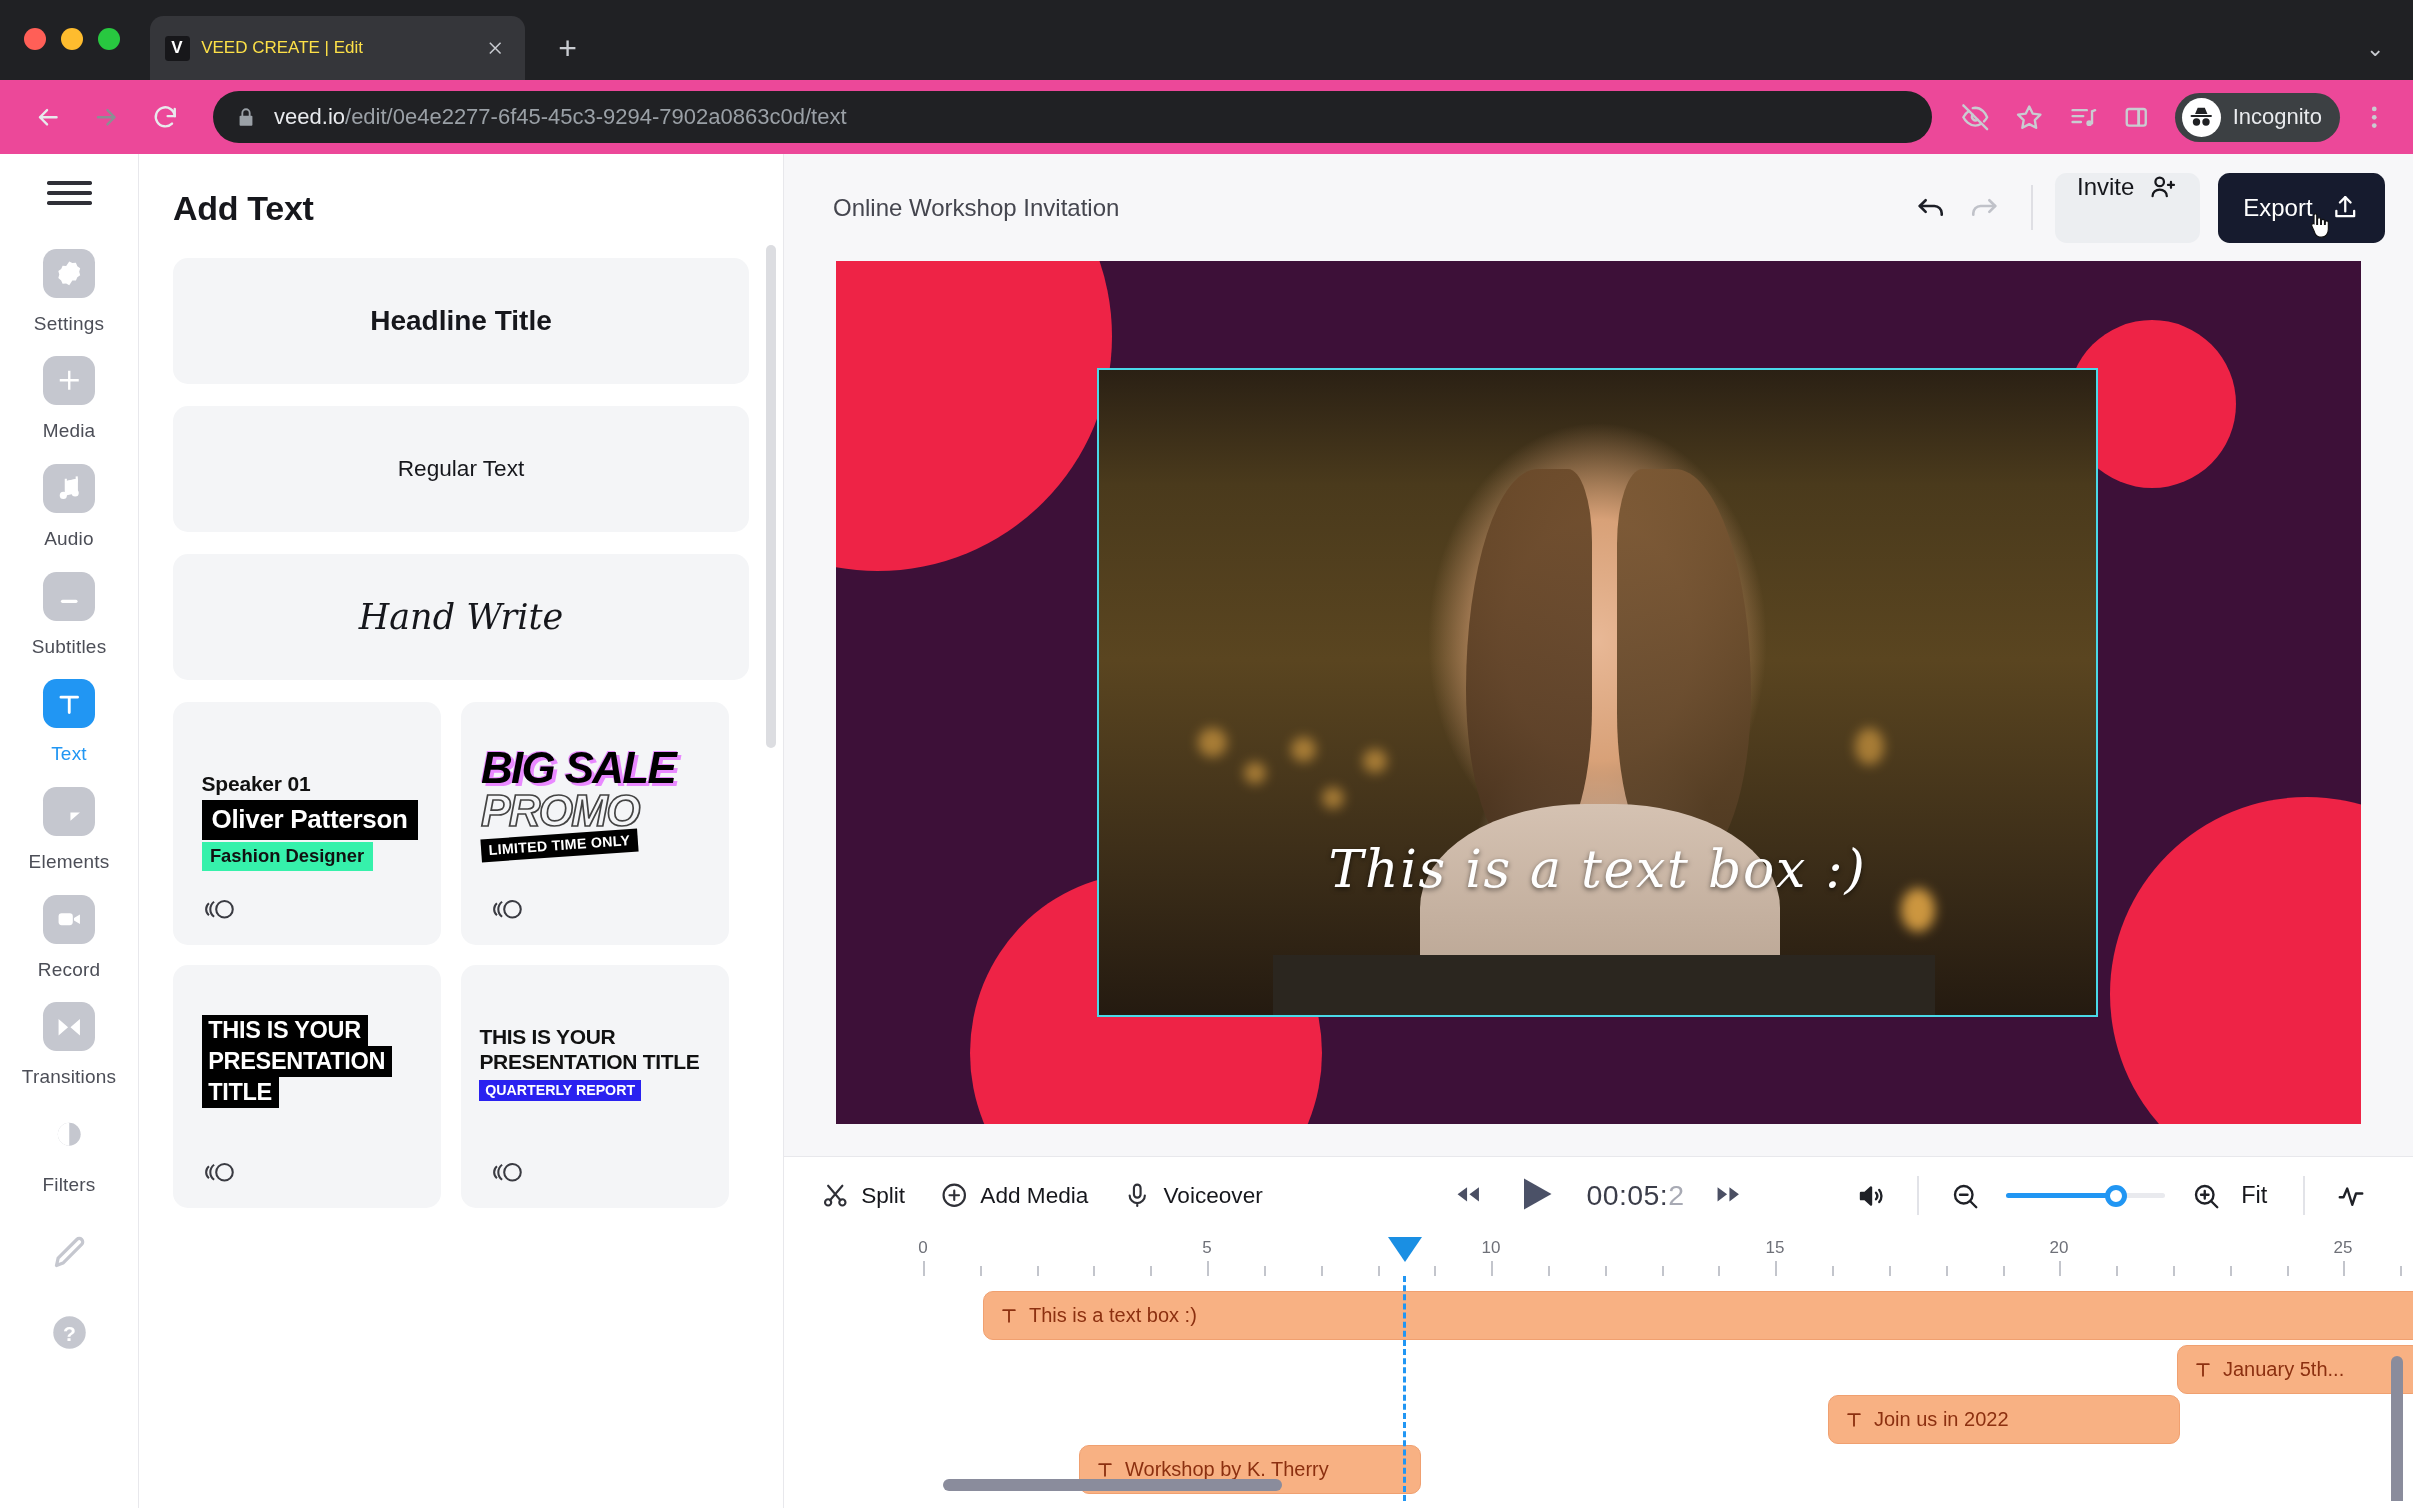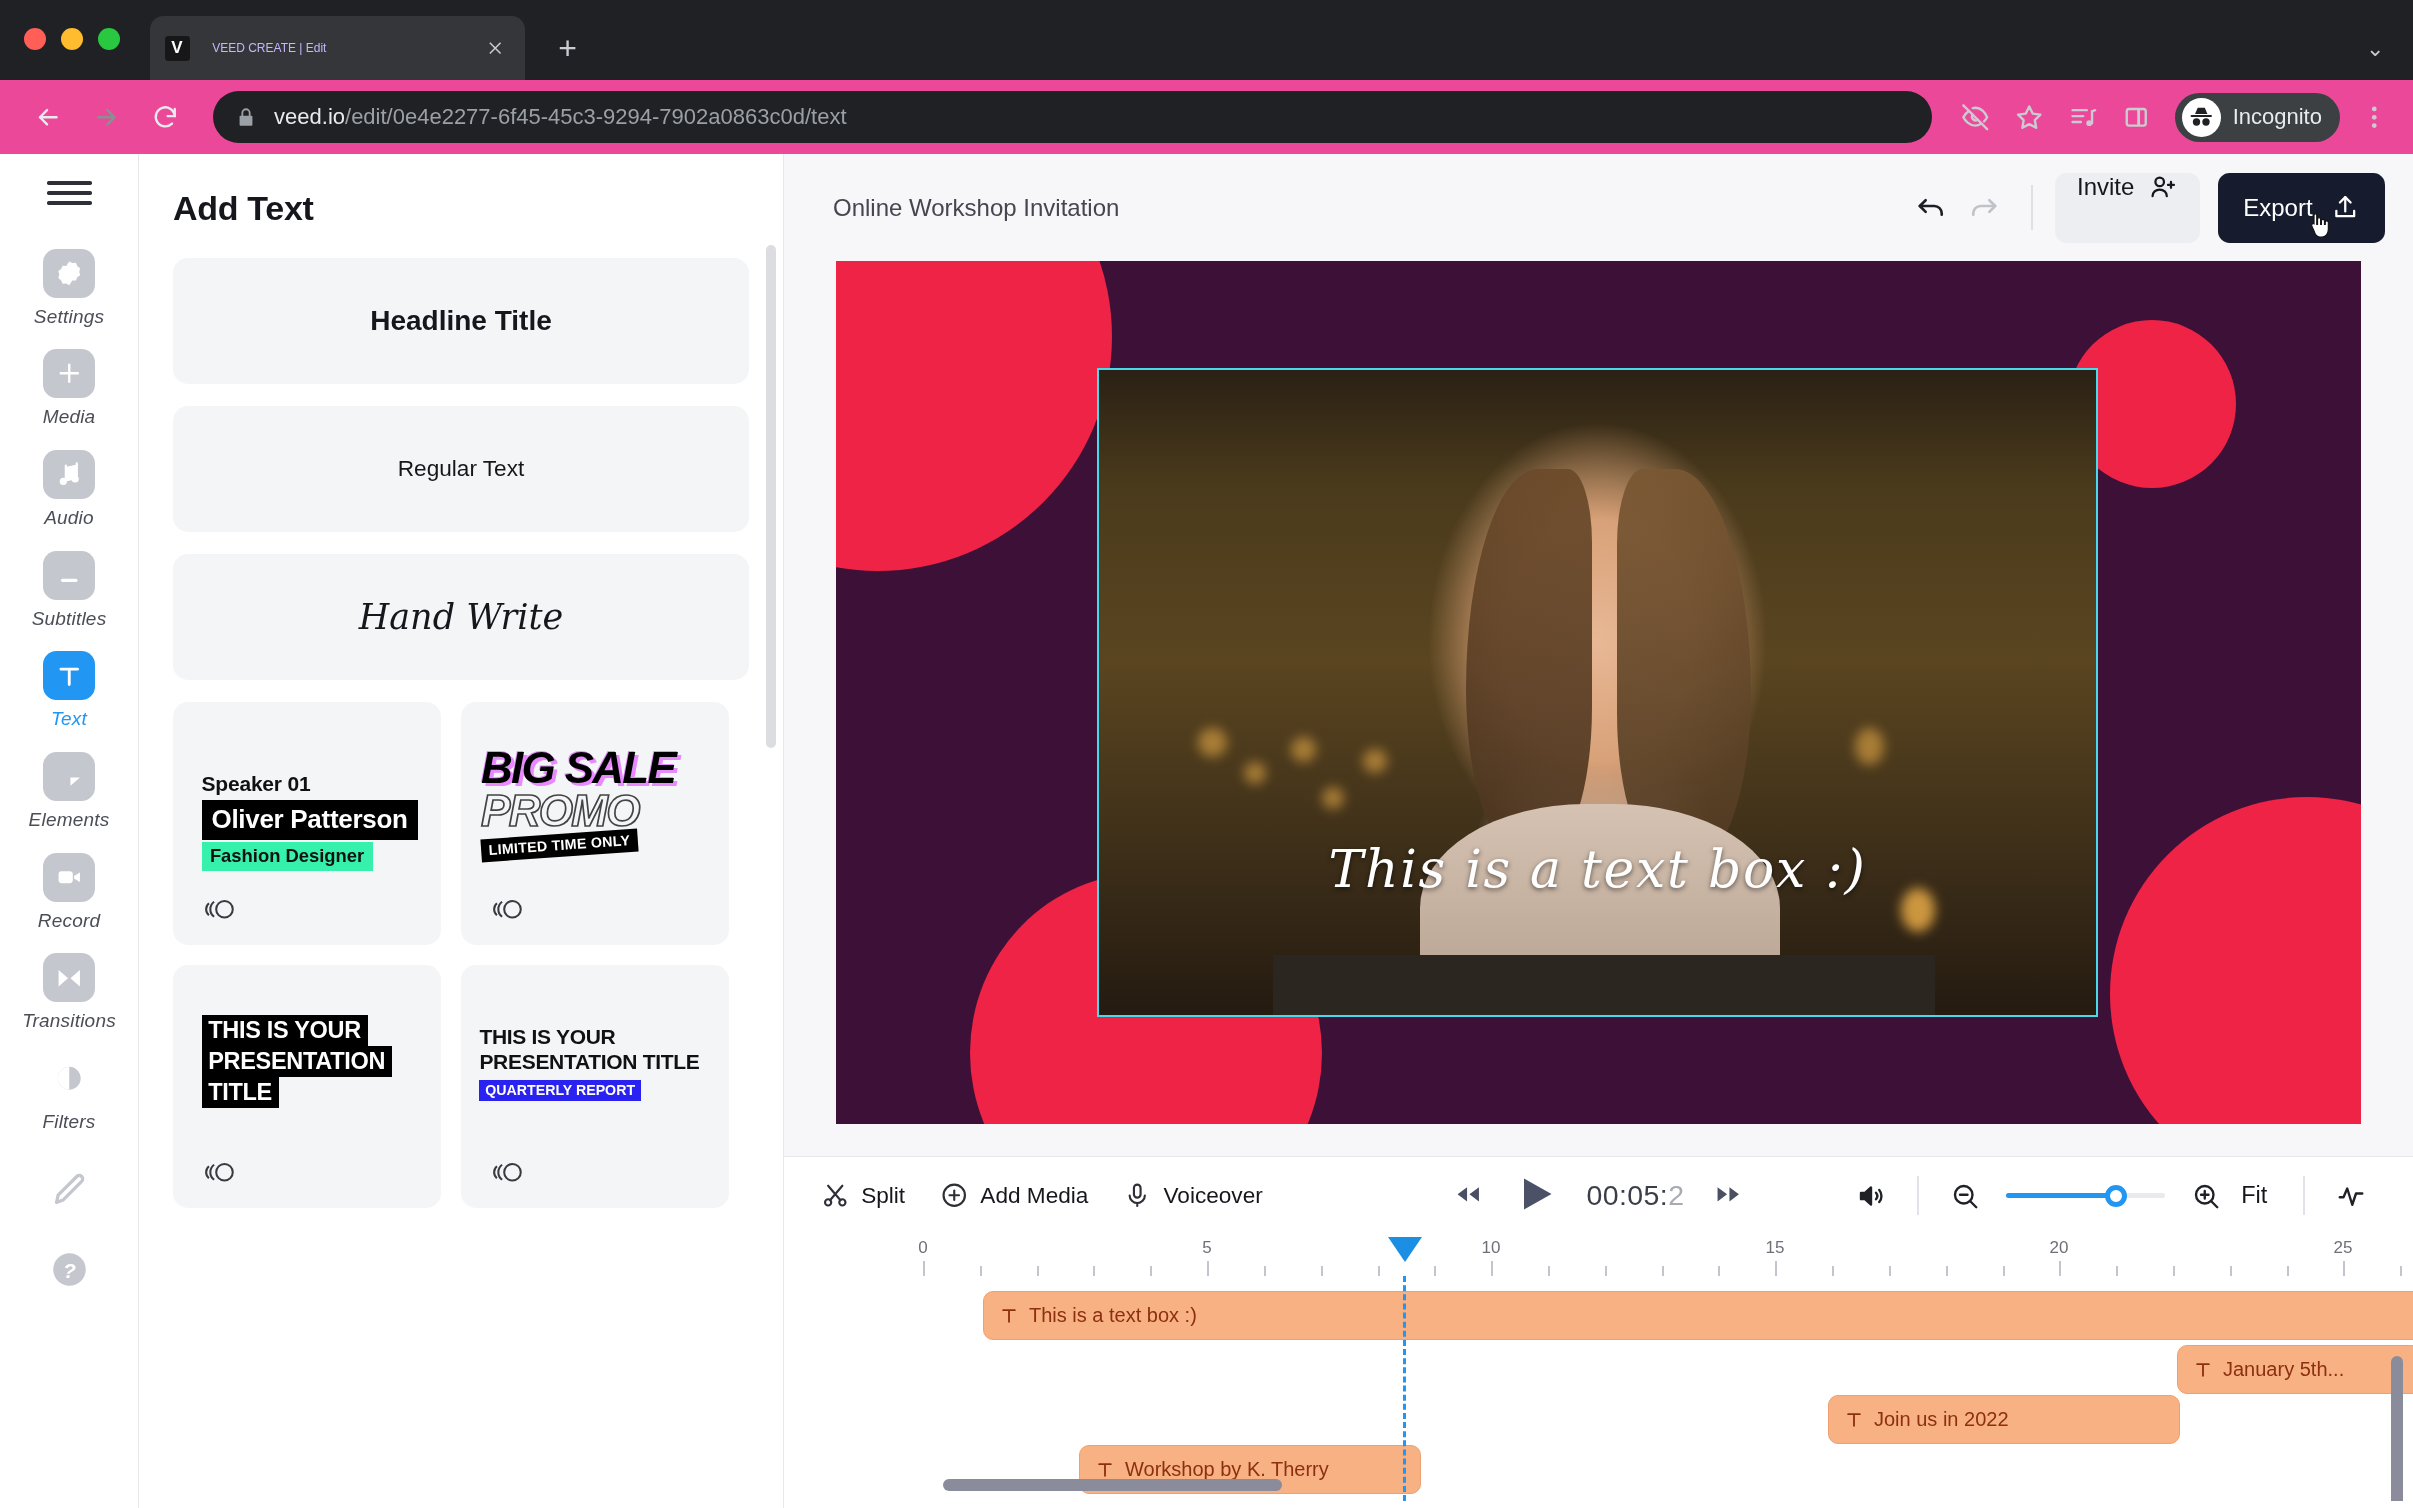--- a/index.html
+++ b/index.html
@@ -20,21 +20,21 @@
   #tab {
     height: 64px; width: 375px; background: #35363a;
     border-radius: 13.4px 13.4px 0 0; display: flex; align-items: center;
     padding: 0 15px; gap: 11.7px; position: relative;
   }
   #tab-favicon {
     width: 25px; height: 25px; background: #17171a; color: #fff; border-radius: 3.4px;
     font-size: 17px; font-weight: bold; display: flex; align-items: center; justify-content: center;
     flex: 0 0 auto;
   }
-  #tab-title { color: #c4b5fd; font-size: 12px; white-space: nowrap; overflow: hidden; flex: 1; margin-left: 11px; }
+  #tab-title { color: #fde047; font-size: 17px; white-space: nowrap; overflow: hidden; flex: 1; }
   #tab-close { color: #c9ccd1; font-size: 22px; width: 28.5px; height: 28.5px; display: flex; align-items: center; justify-content: center; }
   #newtab { color: #c9ccd1; font-size: 32px; margin-left: 23.5px; margin-bottom: 11.7px; width: 39px; height: 39px;
             display: flex; align-items: center; justify-content: center; font-weight: 300; }
   #tabstrip-spacer { flex: 1; }
   #win-expand { color: #c9ccd1; font-size: 22px; margin-right: 28.5px; margin-bottom: 18.4px; }
 
   #toolbar { height: 74px; background: #ec4899; display: flex; align-items: center; padding: 0 22px; gap: 6.7px; }
   .nav-btn { width: 52px; height: 52px; display: flex; align-items: center; justify-content: center; color: #e8eaed; }
   .nav-btn svg { width: 28.5px; height: 28.5px; }
   #omnibox {
@@ -57,21 +57,21 @@
   #kebab { color: #c9ccd1; font-size: 28.5px; margin-left: 10px; width: 34px; text-align: center; line-height: 0.5; letter-spacing: 0; }
 
   
   #app { position: absolute; left: 0; top: 154px; width: 2413px; height: 1354px; background: #fff; display: flex; }
 
   
   #rail { width: 139px; background: #fff; border-right: 0.8px solid #e8e8ec; display: flex;
           flex-direction: column; align-items: center; padding-top: 22px; flex: 0 0 139px; }
   #hamburger { width: 45px; height: 34px; display: flex; flex-direction: column; justify-content: center; gap: 6.7px; margin-bottom: 28.5px; }
   #hamburger i { display: block; height: 3.4px; background: #2f3037; border-radius: 1.7px; }
-  .rail-item { width: 139px; display: flex; flex-direction: column; align-items: center; padding: 10px 0 11.7px; gap: 8px; font-style: italic; }
+  .rail-item { width: 139px; display: flex; flex-direction: column; align-items: center; padding: 10px 0 11.7px; gap: 15px; }
   .rail-ico { width: 52px; height: 49px; border-radius: 13.4px; background: #c5c7cf;
               display: flex; align-items: center; justify-content: center; color: #fff; }
   .rail-ico svg { width: 28.5px; height: 28.5px; }
   .rail-label { font-size: 19px; color: #4c4e57; letter-spacing: 0.2px; }
   .rail-item.active .rail-ico { background: #2196f3; }
   .rail-item.active .rail-label { color: #2196f3; }
   .rail-plain { margin-top: 10px; }
   .rail-plain .rail-ico { background: transparent; color: #c5c7cf; }
   .rail-plain .rail-ico svg { width: 39px; height: 39px; }
 

